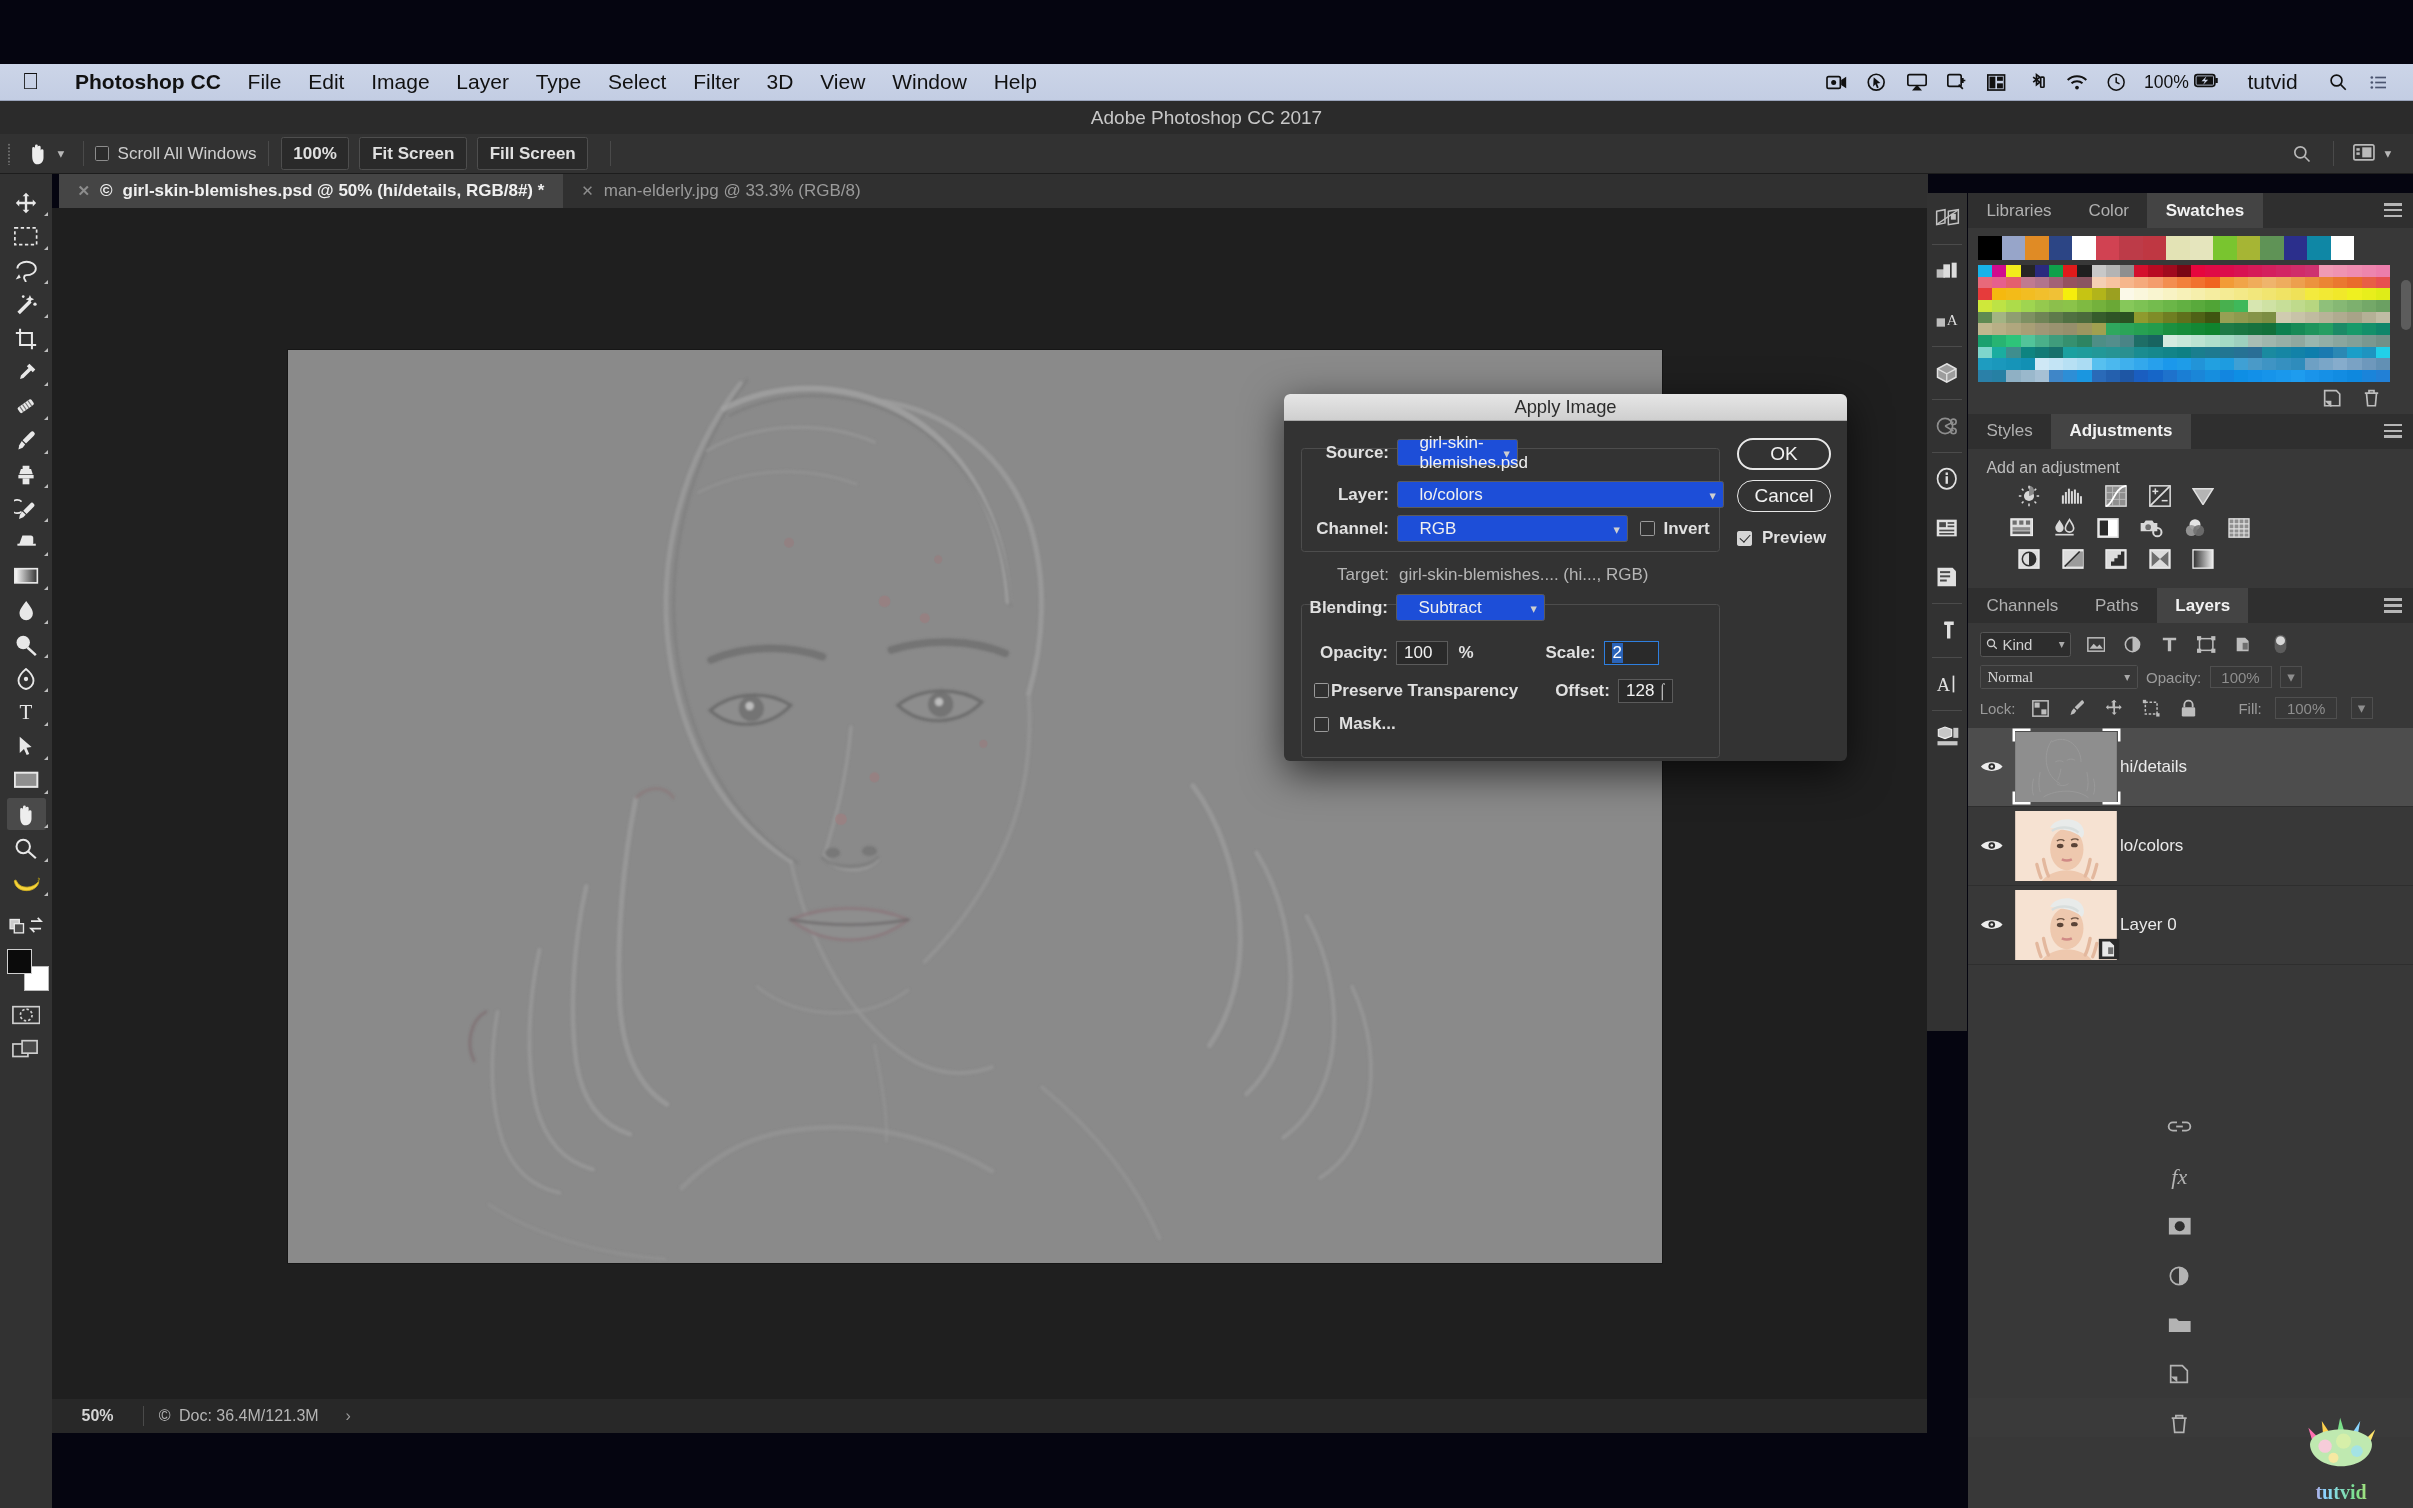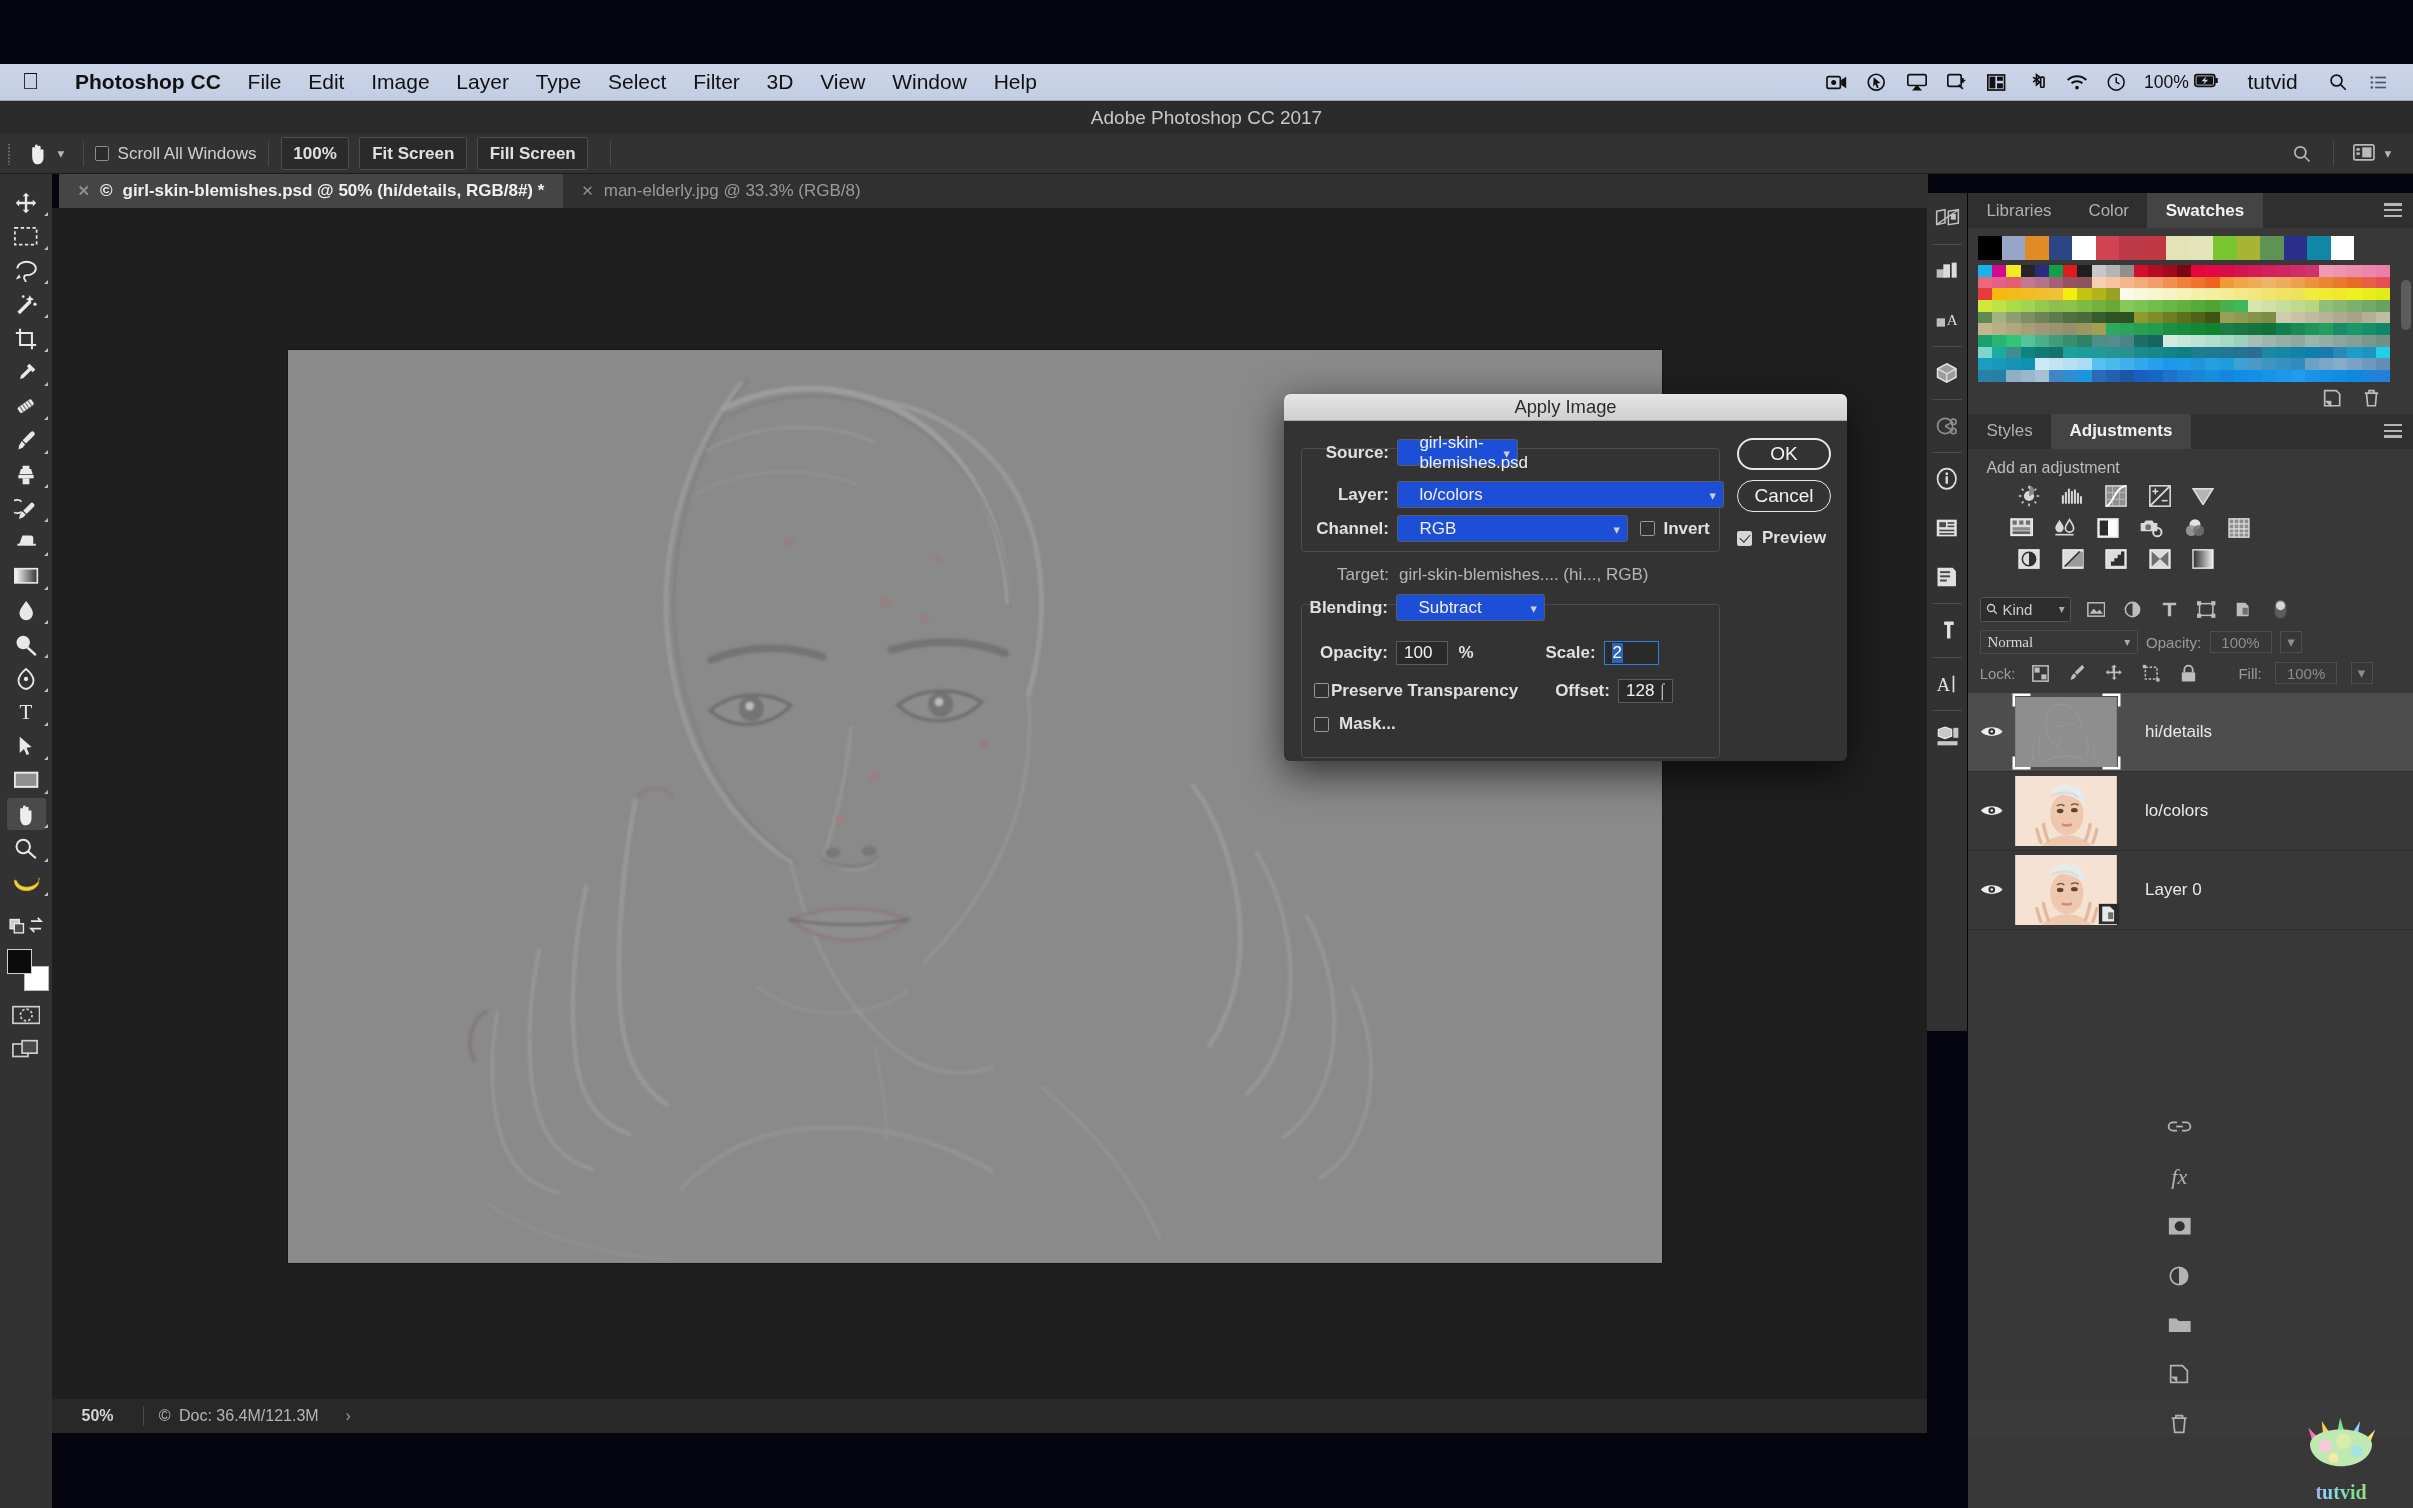--- a/index.html
+++ b/index.html
@@ -141,21 +141,21 @@
   .numbox { width: 62px; height: 22px; background:#383838; border:0.8px solid #4f4f4f; color:#8e8e8e; font-size:15px; display:flex; align-items:center; justify-content:center;}
   .lbl { color:#9b9b9b; font-size:15px; }
   .lrow3 { display:flex; align-items:center; gap: 13.4px; padding: 0 11.7px 8.4px 11.7px; }
   .layer {
     display:flex; align-items:center; height: 79px; border-bottom:0.8px solid #2e2e2e; position:relative;
   }
   .layer.sel { background:#4d4d4d; }
   .eye { width: 47px; display:flex; align-items:center; justify-content:center; }
   .thumb { width: 102px; height: 70px; position:relative; }
   .thumb .frame { position:absolute; inset:-3.4px; }
-  .lname { color:#eaeaea; font-size: 17px; padding-left: 28px; }
+  .lname { color:#eaeaea; font-size: 17px; padding-left: 3px; }
   .lfoot { height: 39px; display:flex; align-items:center; justify-content:flex-end; gap: 27px; padding-right: 23.5px; background:#3a3a3a;flex-direction:column; }
 
   
   #dialog {
     position: absolute; left: 1284px; top: 394px; width: 563px; height: 367px;
     background: #333333; border-radius: 5.9px;
     box-shadow: 0 11.7px 40px rgba(0,0,0,0.65);
     overflow: hidden;
   }
   #dlgtitle {
@@ -1198,20 +1198,30 @@
                   <stop offset="0" stop-color="#2e2e2e"></stop>
                   <stop offset="1" stop-color="#f0f0f0"></stop>
                 </linearGradient>
               </defs>
               <rect x="1" y="1" width="24" height="22" fill="url(#gm)" stroke="#eee" stroke-width="1.6"></rect>
             </svg>
         </span>
       </div>
     </div>
 
+    <div class="ptabs">
+      <div class="ptab">Channels</div>
+      <div class="ptab">Paths</div>
+      <div class="ptab active">Layers</div>
+      <div class="pmenu">
+          <div></div>
+          <div></div>
+          <div></div>
+        </div>
+    </div>
     <div id="lyrpanel">
       <div class="lrow1">
         <span class="kindbox">
           <span>
             <svg width="11.7" height="11.7" viewBox="0 0 14 14">
                 <circle cx="6" cy="6" r="4.2" fill="none" stroke="#cfcfcf" stroke-width="1.6"></circle>
                 <path d="M9.2 9.2L13 13" stroke="#cfcfcf" stroke-width="1.6"></path>
               </svg>
           </span>
           <span>Kind</span>

